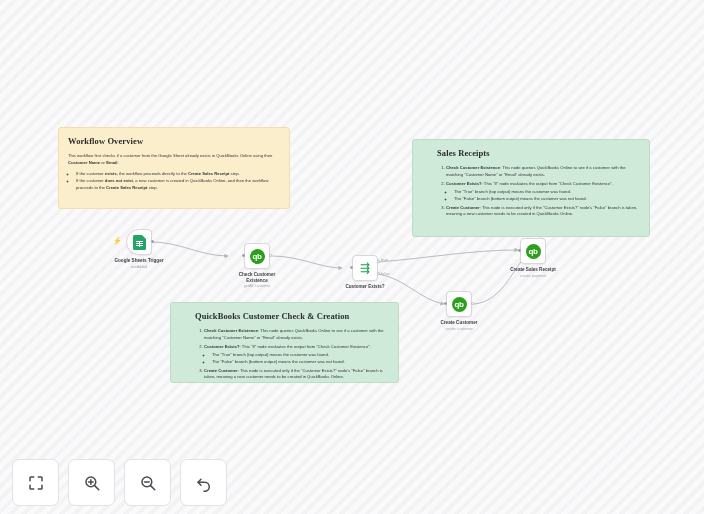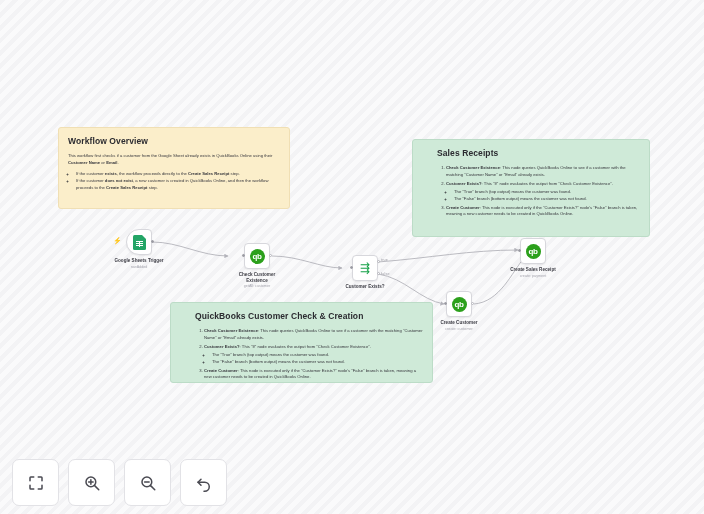--- a/index.html
+++ b/index.html
@@ -28,41 +28,42 @@
     overflow: hidden;
   }
   .note-yellow { background: #fbeeca; border: 1px solid #f0dfb4; }
   .note-green  { background: #cfead8; border: 1px solid #bcdcc7; padding-left: 24px; }
   .note h3 {
     margin: 1px 0 7px 0;
     font-size: 8.5px;
     font-weight: 700;
     color: #2b2b30;
     letter-spacing: .1px;
+    font-family: Liberation Serif, serif;
   }
   .note p {
     margin: 0 0 5px 0;
     font-size: 4.2px;
     line-height: 1.55;
     color: #35353b;
   }
   .note ol, .note ul {
     margin: 0; padding-left: 9px;
     font-size: 4.2px;
     line-height: 1.55;
     color: #35353b;
   }
   .note ol > li { margin-bottom: 2.5px; }
   .note ul { list-style-type: circle; padding-left: 8px; margin-top: 1.5px; }
   .note ul > li { margin-bottom: 0.5px; }
   b { font-weight: 700; }
 
   #note-overview { left: 58px; top: 127px; width: 232px; height: 82px; }
   #note-sales    { left: 412px; top: 139px; width: 238px; height: 98px; }
-  #note-qbo      { left: 170px; top: 302px; width: 263px; height: 81px; }
+  #note-qbo      { left: 170px; top: 302px; width: 229px; height: 81px; }
 
   
   #edges { position: absolute; left: 0; top: 0; width: 704px; height: 514px; }
   .edge-label {
     position: absolute;
     font-size: 3.6px;
     color: #9a9aa2;
     letter-spacing: .2px;
   }
 

